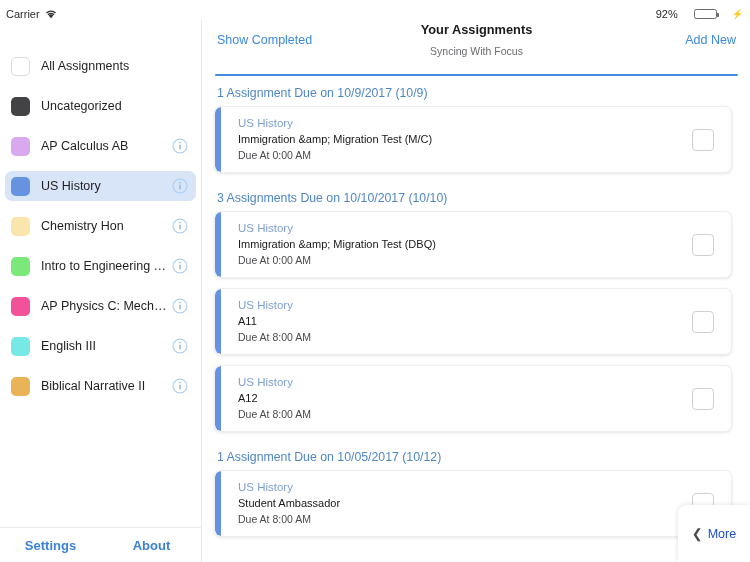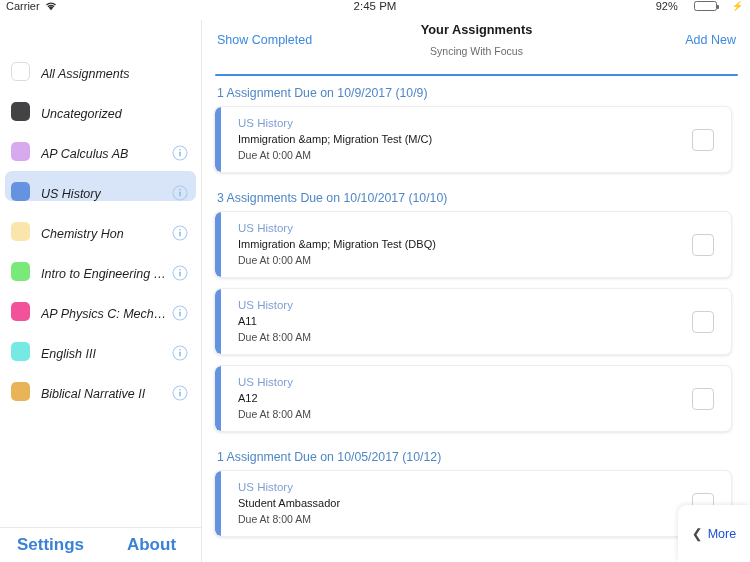--- a/index.html
+++ b/index.html
@@ -8,21 +8,21 @@
     font-family: "Liberation Sans", sans-serif;
     background: #ffffff;
     overflow: hidden;
     -webkit-font-smoothing: antialiased;
   }
   .screen { position: relative; width: 750px; height: 562px; background: #fff; }
 
   
   .statusbar {
     position: absolute; top: 0; left: 0; width: 750px; height: 20px;
-    display: flex; align-items: flex-start; padding: 0 6px;
+    display: flex; align-items: flex-end; padding: 0 6px;
     font-size: 11px; color: #2b2b2b;
   }
   .sb-left { display: flex; align-items: center; gap: 5px; }
   .sb-center { position: absolute; left: 0; right: 0; text-align: center; font-size: 11.5px; }
   .sb-right { margin-left: auto; display: flex; align-items: center; gap: 16px; position: relative; z-index: 2; }
   .wifi { display: inline-block; width: 12px; height: 9px; position: relative; }
   .wifi svg { display: block; }
   .batt {
     width: 23px; height: 10px; border: 1px solid #6a6a6a; border-radius: 2.5px;
     position: relative; padding: 1px;
@@ -34,24 +34,23 @@
   }
   .bolt { font-size: 9px; color: #555; }
 
   
   .sidebar {
     position: absolute; left: 0; top: 20px; width: 202px; height: 542px;
     background: #fff; border-right: 1px solid #e9e9ec;
   }
   .course-list { padding-top: 31px; }
   .course-row {
-    position: relative; display: flex; align-items: flex-end;
+    position: relative; display: flex; align-items: center;
     height: 30px; margin: 0 5px 10px 5px; padding: 0 8px 0 6px;
     border-radius: 7px;
-    font-style: italic;
   }
   .course-row.selected { background: #d8e4f8; }
   .swatch {
     width: 19px; height: 19px; border-radius: 5px; flex: 0 0 19px;
   }
   .swatch.empty { background: #fff; border: 1px solid #dcdce0; }
   .course-label {
     margin-left: 11px; font-size: 12.5px; color: #1f1f21;
     white-space: nowrap; overflow: hidden; text-overflow: ellipsis;
   }
@@ -60,21 +59,21 @@
   }
   .info-icon svg { display: block; }
 
   
   .sidebar-footer {
     position: absolute; bottom: 0; left: 0; width: 202px; height: 35px;
     border-top: 1px solid #eaeaee;
     display: flex; align-items: center;
   }
   .sf-btn {
-    flex: 1; text-align: center; font-size: 17px; color: #3b82d6; font-weight: 600;
+    flex: 1; text-align: center; font-size: 13px; color: #3b82d6; font-weight: 600;
   }
 
   
   .main {
     position: absolute; left: 203px; top: 20px; width: 547px; height: 542px;
     background: #fff;
   }
   .topbar {
     position: relative; height: 40px; padding: 0 14px;
     display: flex; align-items: center;
@@ -139,21 +138,20 @@
     <div class="sb-left">
       <span>Carrier</span>
       <span class="wifi">
         <svg width="12" height="9" viewBox="0 0 12 9">
           <path d="M6 8.3 L3.6 5.4 a3.7 3.7 0 0 1 4.8 0 Z" fill="#333"></path>
           <path d="M2.5 4.2 a5.4 5.4 0 0 1 7 0 l-.9 1.0 a4.1 4.1 0 0 0-5.2 0 Z" fill="#333"></path>
           <path d="M1.0 2.5 a7.6 7.6 0 0 1 10 0 l-.9 1.0 a6.3 6.3 0 0 0-8.2 0 Z" fill="#333"></path>
         </svg>
       </span>
     </div>
-    <div class="sb-center">2:45 PM</div>
     <div class="sb-right">
       <span>92%</span>
       <span class="batt">
         <span class="batt-fill"></span>
         <span class="batt-cap"></span>
       </span>
       <span class="bolt">⚡</span>
     </div>
   </div>
 

